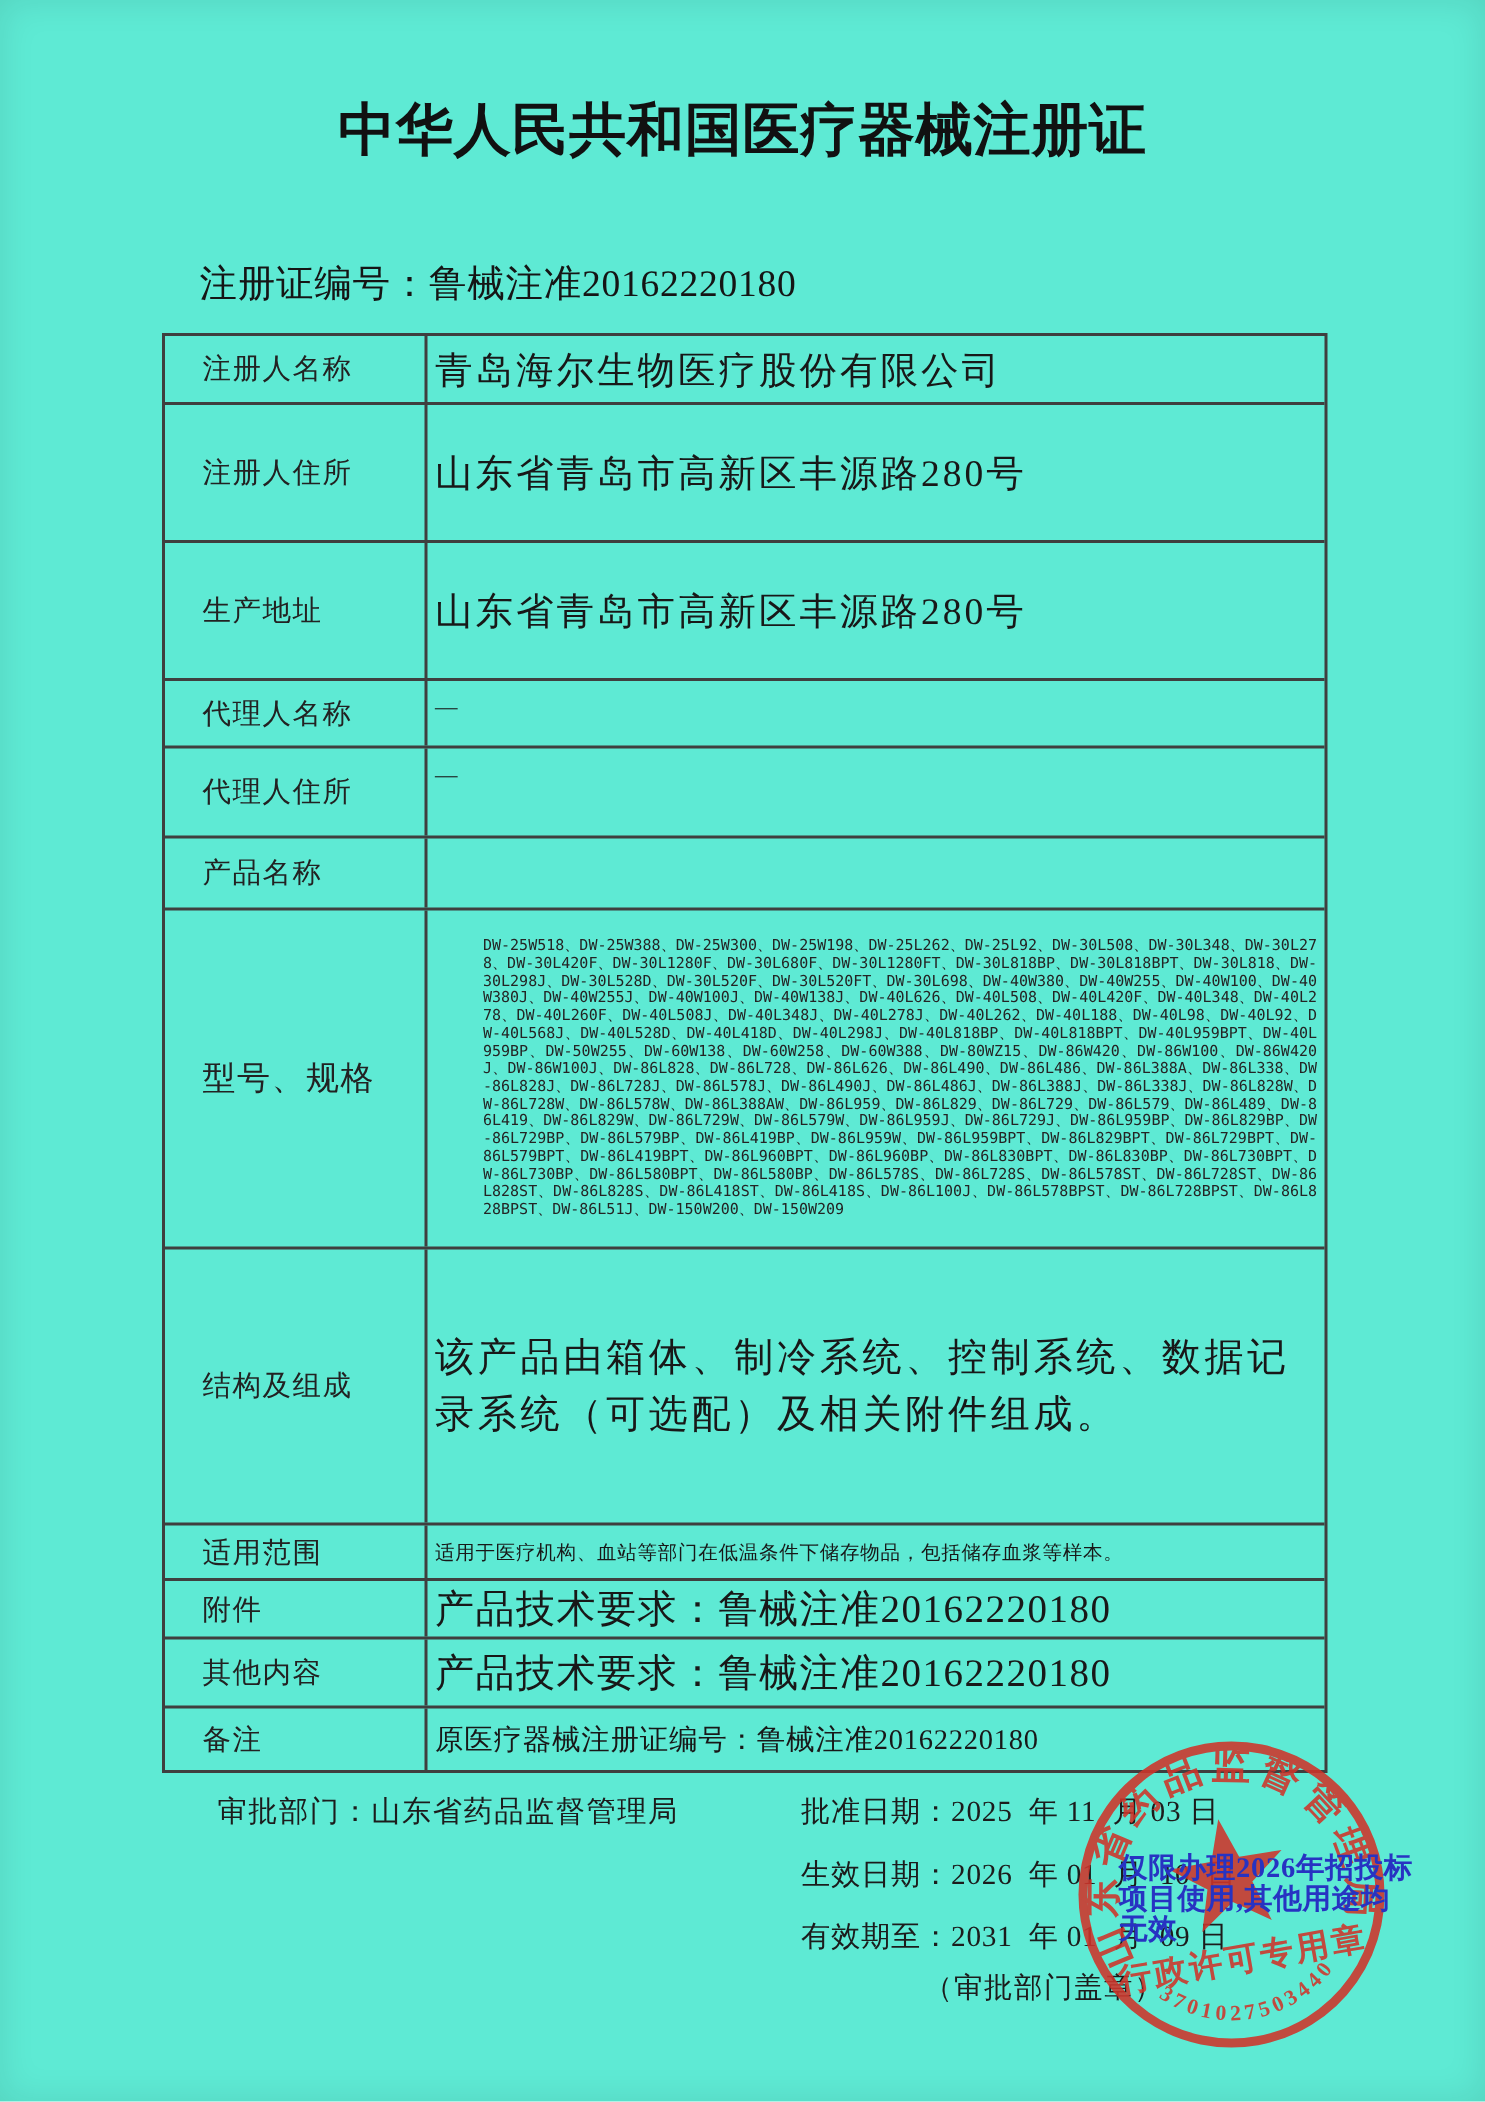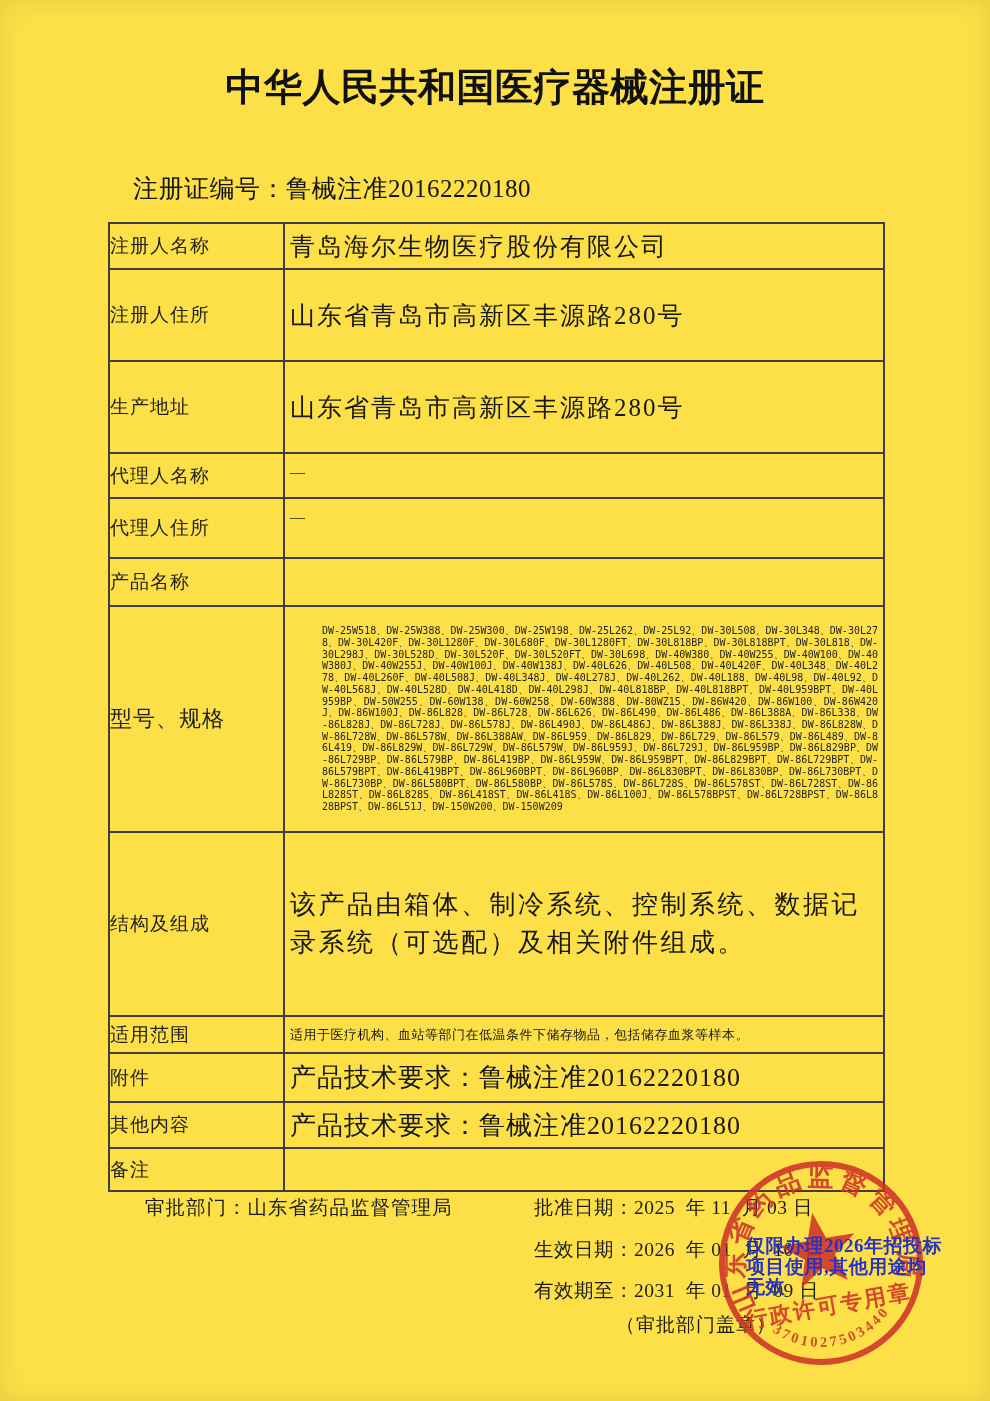--- a/index.html
+++ b/index.html
@@ -1,41 +1,41 @@
 <!DOCTYPE html>
 <html><head>
 <meta charset="utf-8">
 <style>
   html,body{margin:0;padding:0;background:#ffffff;}
   .page{
-    position:relative;width:990px;height:1401px;background:#fde047;
+    position:relative;width:990px;height:1401px;background:#5eead4;
     font-family:"Liberation Serif","DejaVu Serif",serif;color:#1c1c1c;
     overflow:hidden;box-shadow:inset 0 0 24px rgba(0,0,0,.10);
   }
   .title{
     position:absolute;top:62px;left:0;width:100%;text-align:center;
     font-size:38px;line-height:50px;font-weight:bold;letter-spacing:0.5px;color:#111;
   }
   .reg-line{position:absolute;top:172px;left:133px;font-size:25px;letter-spacing:0.5px;color:#151515;}
 
   .cert-table{position:absolute;top:222px;left:108px;width:777px;border:2px solid #3f3f3f;box-sizing:border-box;}
   .trow{display:flex;border-top:2px solid #3f3f3f;box-sizing:border-box;}
   .trow:first-child{border-top:none;}
   .tlabel{
     width:175px;flex-shrink:0;border-right:2px solid #3f3f3f;box-sizing:border-box;
-    display:flex;align-items:center;
+    display:flex;align-items:center;padding-left:25px;
     font-size:19px;letter-spacing:1px;color:#222;
   }
   .tvalue{
     flex:1;display:flex;align-items:center;padding:2px 5px;box-sizing:border-box;
     font-size:25px;letter-spacing:2px;color:#181818;min-width:0;
   }
   .h-r0{height:44px}.h-r1{height:92px}.h-r2{height:92px}.h-r3{height:45px}
   .h-r4{height:60px}.h-r5{height:48px}.h-r6{height:226px}.h-r7{height:184px}
-  .h-r8{height:37px}.h-r9{height:49px}.h-r10{height:46px}.h-r11{height:43px}
+  .h-r8{height:37px}.h-r9{height:39px}.h-r10{height:46px}.h-r11{height:43px}
 
   .r-agent .tvalue{font-size:15px;align-items:flex-start;padding-top:10px;letter-spacing:0;}
   .r-model .tlabel{font-size:22px;letter-spacing:1px;}
   .r-model .tvalue{font-family:"DejaVu Sans Mono","Liberation Mono",monospace;font-size:10px;letter-spacing:0;color:#242424;margin-left:32px;}
   .r-model .model-text{width:100%;text-align:justify;word-break:break-all;line-height:11.7px;}
   .r-struct .tvalue{font-size:26px;line-height:38px;letter-spacing:2.5px;border-radius:13px;}
   .r-scope .tvalue{font-size:13px;letter-spacing:0.5px;}
   .r-attach .tvalue,.r-other .tvalue{font-size:26px;letter-spacing:1px;}
   .r-remark .tvalue{font-size:19px;letter-spacing:0.5px;}
 
@@ -106,20 +106,21 @@
     <div class="trow h-r9 r-attach">
       <div class="tlabel">附件</div>
       <div class="tvalue">产品技术要求：鲁械注准20162220180</div>
     </div>
     <div class="trow h-r10 r-other">
       <div class="tlabel">其他内容</div>
       <div class="tvalue">产品技术要求：鲁械注准20162220180</div>
     </div>
     <div class="trow h-r11 r-remark">
       <div class="tlabel">备注</div>
+      <div class="tvalue">原医疗器械注册证编号：鲁械注准20162220180</div>
     </div>
   </div>
 
   <div class="dept">审批部门：山东省药品监督管理局</div>
   <div class="date-line d1">批准日期：2025  年 11  月 03 日</div>
   <div class="date-line d2">生效日期：2026  年 01  月  10  日</div>
   <div class="date-line d3">有效期至：2031  年 01  月  09 日</div>
   <div class="seal-note">（审批部门盖章）</div>
 
   <div class="stamp">

